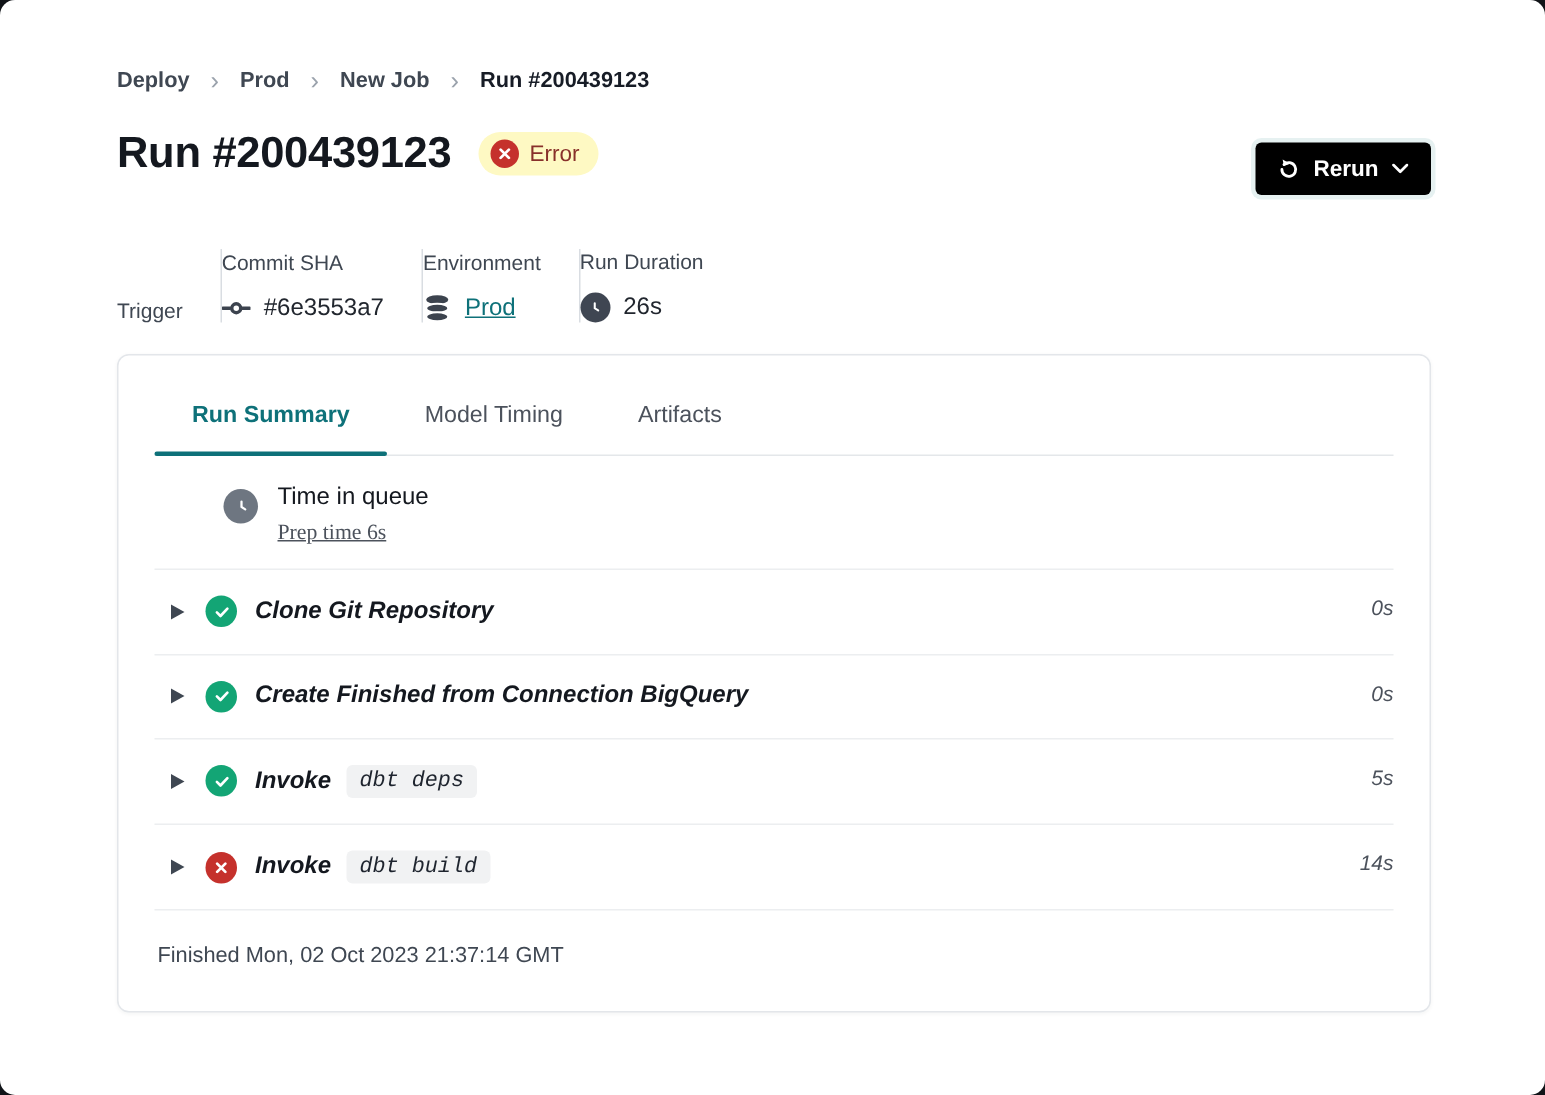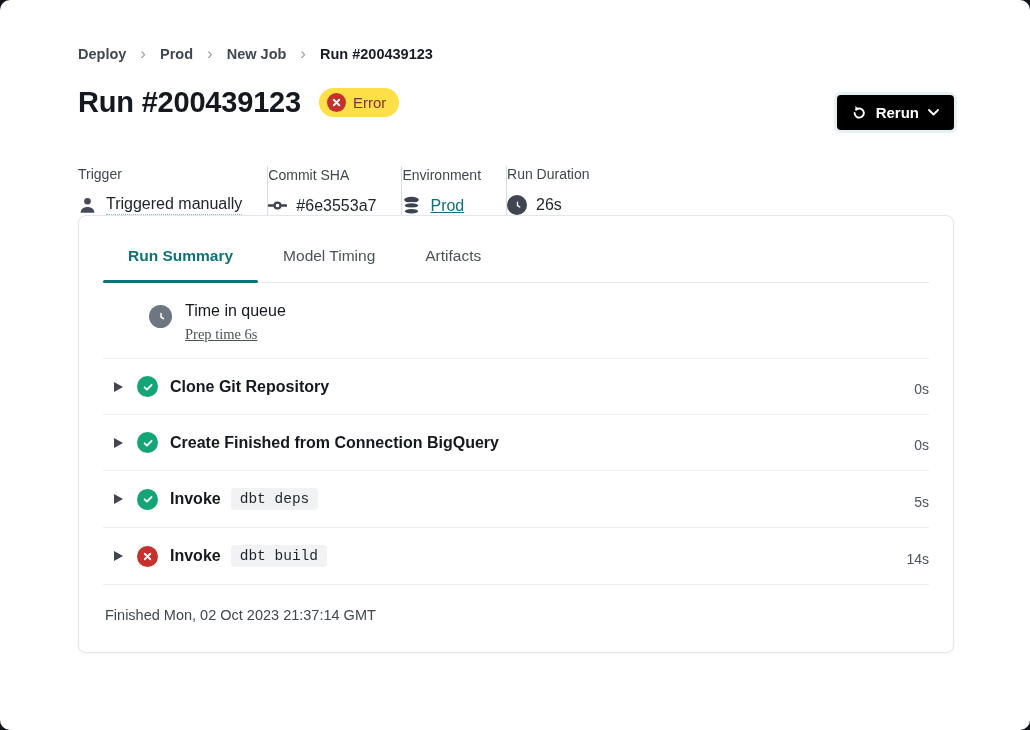--- a/index.html
+++ b/index.html
@@ -10,21 +10,21 @@
   
   .breadcrumb { display:flex; align-items:center; gap:14px; font-size:14.5px; font-weight:700; color:#3f4752; }
   .crumb { cursor:pointer; }
   .crumb.current { color:#171c26; }
   .crumb-sep { color:#9aa2ac; font-size:17px; font-weight:400; line-height:1; }
 
   
   .header-row { display:flex; justify-content:space-between; align-items:flex-start; margin-top:24px; }
   .title-line { display:flex; align-items:center; gap:18px; }
   .page-title { font-size:29px; font-weight:700; color:#14181f; letter-spacing:-0.2px; }
-  .badge { display:inline-flex; align-items:center; gap:7px; background:#fde047; border-radius:16px; padding:5px 13px 5px 8px; }
+  .badge { display:inline-flex; align-items:center; gap:7px; background:#fef9c3; border-radius:16px; padding:5px 13px 5px 8px; }
   .badge-text { color:#88302a; font-size:15px; }
   .circle-icon { width:19px; height:19px; border-radius:50%; display:inline-flex; align-items:center; justify-content:center; flex:0 0 auto; }
   .circle-red { background:#c5312c; }
   .circle-green { background:#13a575; }
   .circle-gray-dark { background:#3f4652; }
   .circle-gray { background:#6e7681; }
   .triggered-text { margin-top:11px; font-size:14.5px; color:#4c525c; }
 
   .rerun-btn { margin-top:9px; display:flex; align-items:center; gap:9px; background:#000000; color:#ffffff;
     border:none; border-radius:4px; padding:9px 15px 9px 14px; font-size:15px; font-weight:700;
@@ -34,28 +34,28 @@
   .meta-row { display:flex; margin-top:36px;align-items:flex-end; }
   .meta-col { padding-right:25px; }
   .meta-divider { width:1px; background:#d9dde2; align-self:stretch; }
   .meta-label { font-size:14px; color:#3f4752; }
   .meta-value-line { display:flex; align-items:center; gap:9px; margin-top:13px; }
   .meta-value { font-size:16px; color:#21262e; font-weight:500; }
   .dotted-underline { border-bottom:1.5px dotted #8fbccb; padding-bottom:1px; }
   .teal-link { color:#0e7179; text-decoration:underline; cursor:pointer; }
 
   
-  .card { border:1px solid #e3e6ea; border-radius:8px; background:#fff;
+  .card { margin-top:21px; border:1px solid #e3e6ea; border-radius:8px; background:#fff;
     box-shadow:0 1px 3px rgba(20,30,40,0.05); padding:0 24px; }
   .tabs-row { display:flex; padding-top:31px; border-bottom:1px solid #e4e7ea; }
   .tab { padding:0 25px 17px 25px; font-size:15.5px; color:#4c525c; cursor:pointer; position:relative; }
   .tab.active { color:#0e7179; font-weight:700; }
   .tab.active::after { content:""; position:absolute; left:0; right:0; bottom:-1px; height:3px; background:#0e7179; border-radius:2px; }
 
-  .step-row { display:flex; align-items:flex-end; border-bottom:1px solid #eceef0; padding:17px 0; }
+  .step-row { display:flex; align-items:flex-start; border-bottom:1px solid #eceef0; padding:17px 0;font-style:italic; }
   .step-left { display:flex; align-items:center; gap:0; flex:1; }
   .expander { width:0; height:0; border-left:9px solid #3f4752; border-top:5.5px solid transparent;
     border-bottom:5.5px solid transparent; margin:0 14px 0 11px; cursor:pointer; flex:0 0 auto; }
   .step-status { margin-right:12px; }
   .step-status .circle-icon { width:21px; height:21px; }
   .step-title { font-size:16px; font-weight:700; color:#14181f; }
   .code-chip { font-family:"Liberation Mono","DejaVu Sans Mono",monospace; font-size:14.5px; color:#1e242e;
     background:#f1f2f3; border-radius:4px; padding:3px 9px; margin-left:10px; }
   .duration { font-size:14px; color:#4c525c; }
 
@@ -111,29 +111,20 @@
               <path d="M1 1l4.5 4.5L10 1" fill="none" stroke="#fff" stroke-width="1.8" stroke-linecap="round" stroke-linejoin="round"></path>
             </svg>
         </span>
       </button>
     </div>
 
     <div class="meta-row">
 
       <div class="meta-col">
         <div class="meta-label">Trigger</div>
-        <div class="meta-value-line">
-          <span>
-            <svg width="19" height="19" viewBox="0 0 16 16">
-                <circle cx="8" cy="4.4" r="2.8" fill="#444b57"></circle>
-                <path d="M2.2 14.2c0-3.1 2.6-4.9 5.8-4.9s5.8 1.8 5.8 4.9z" fill="#444b57"></path>
-              </svg>
-          </span>
-          <span class="meta-value dotted-underline">Triggered manually</span>
-        </div>
       </div>
 
       <div class="meta-divider"></div>
 
       <div class="meta-col">
         <div class="meta-label">Commit SHA</div>
         <div class="meta-value-line">
           <span>
             <svg width="19" height="19" viewBox="0 0 16 16">
                 <line x1="0.5" y1="8" x2="4.6" y2="8" stroke="#3c434e" stroke-width="1.9" stroke-linecap="round"></line>

